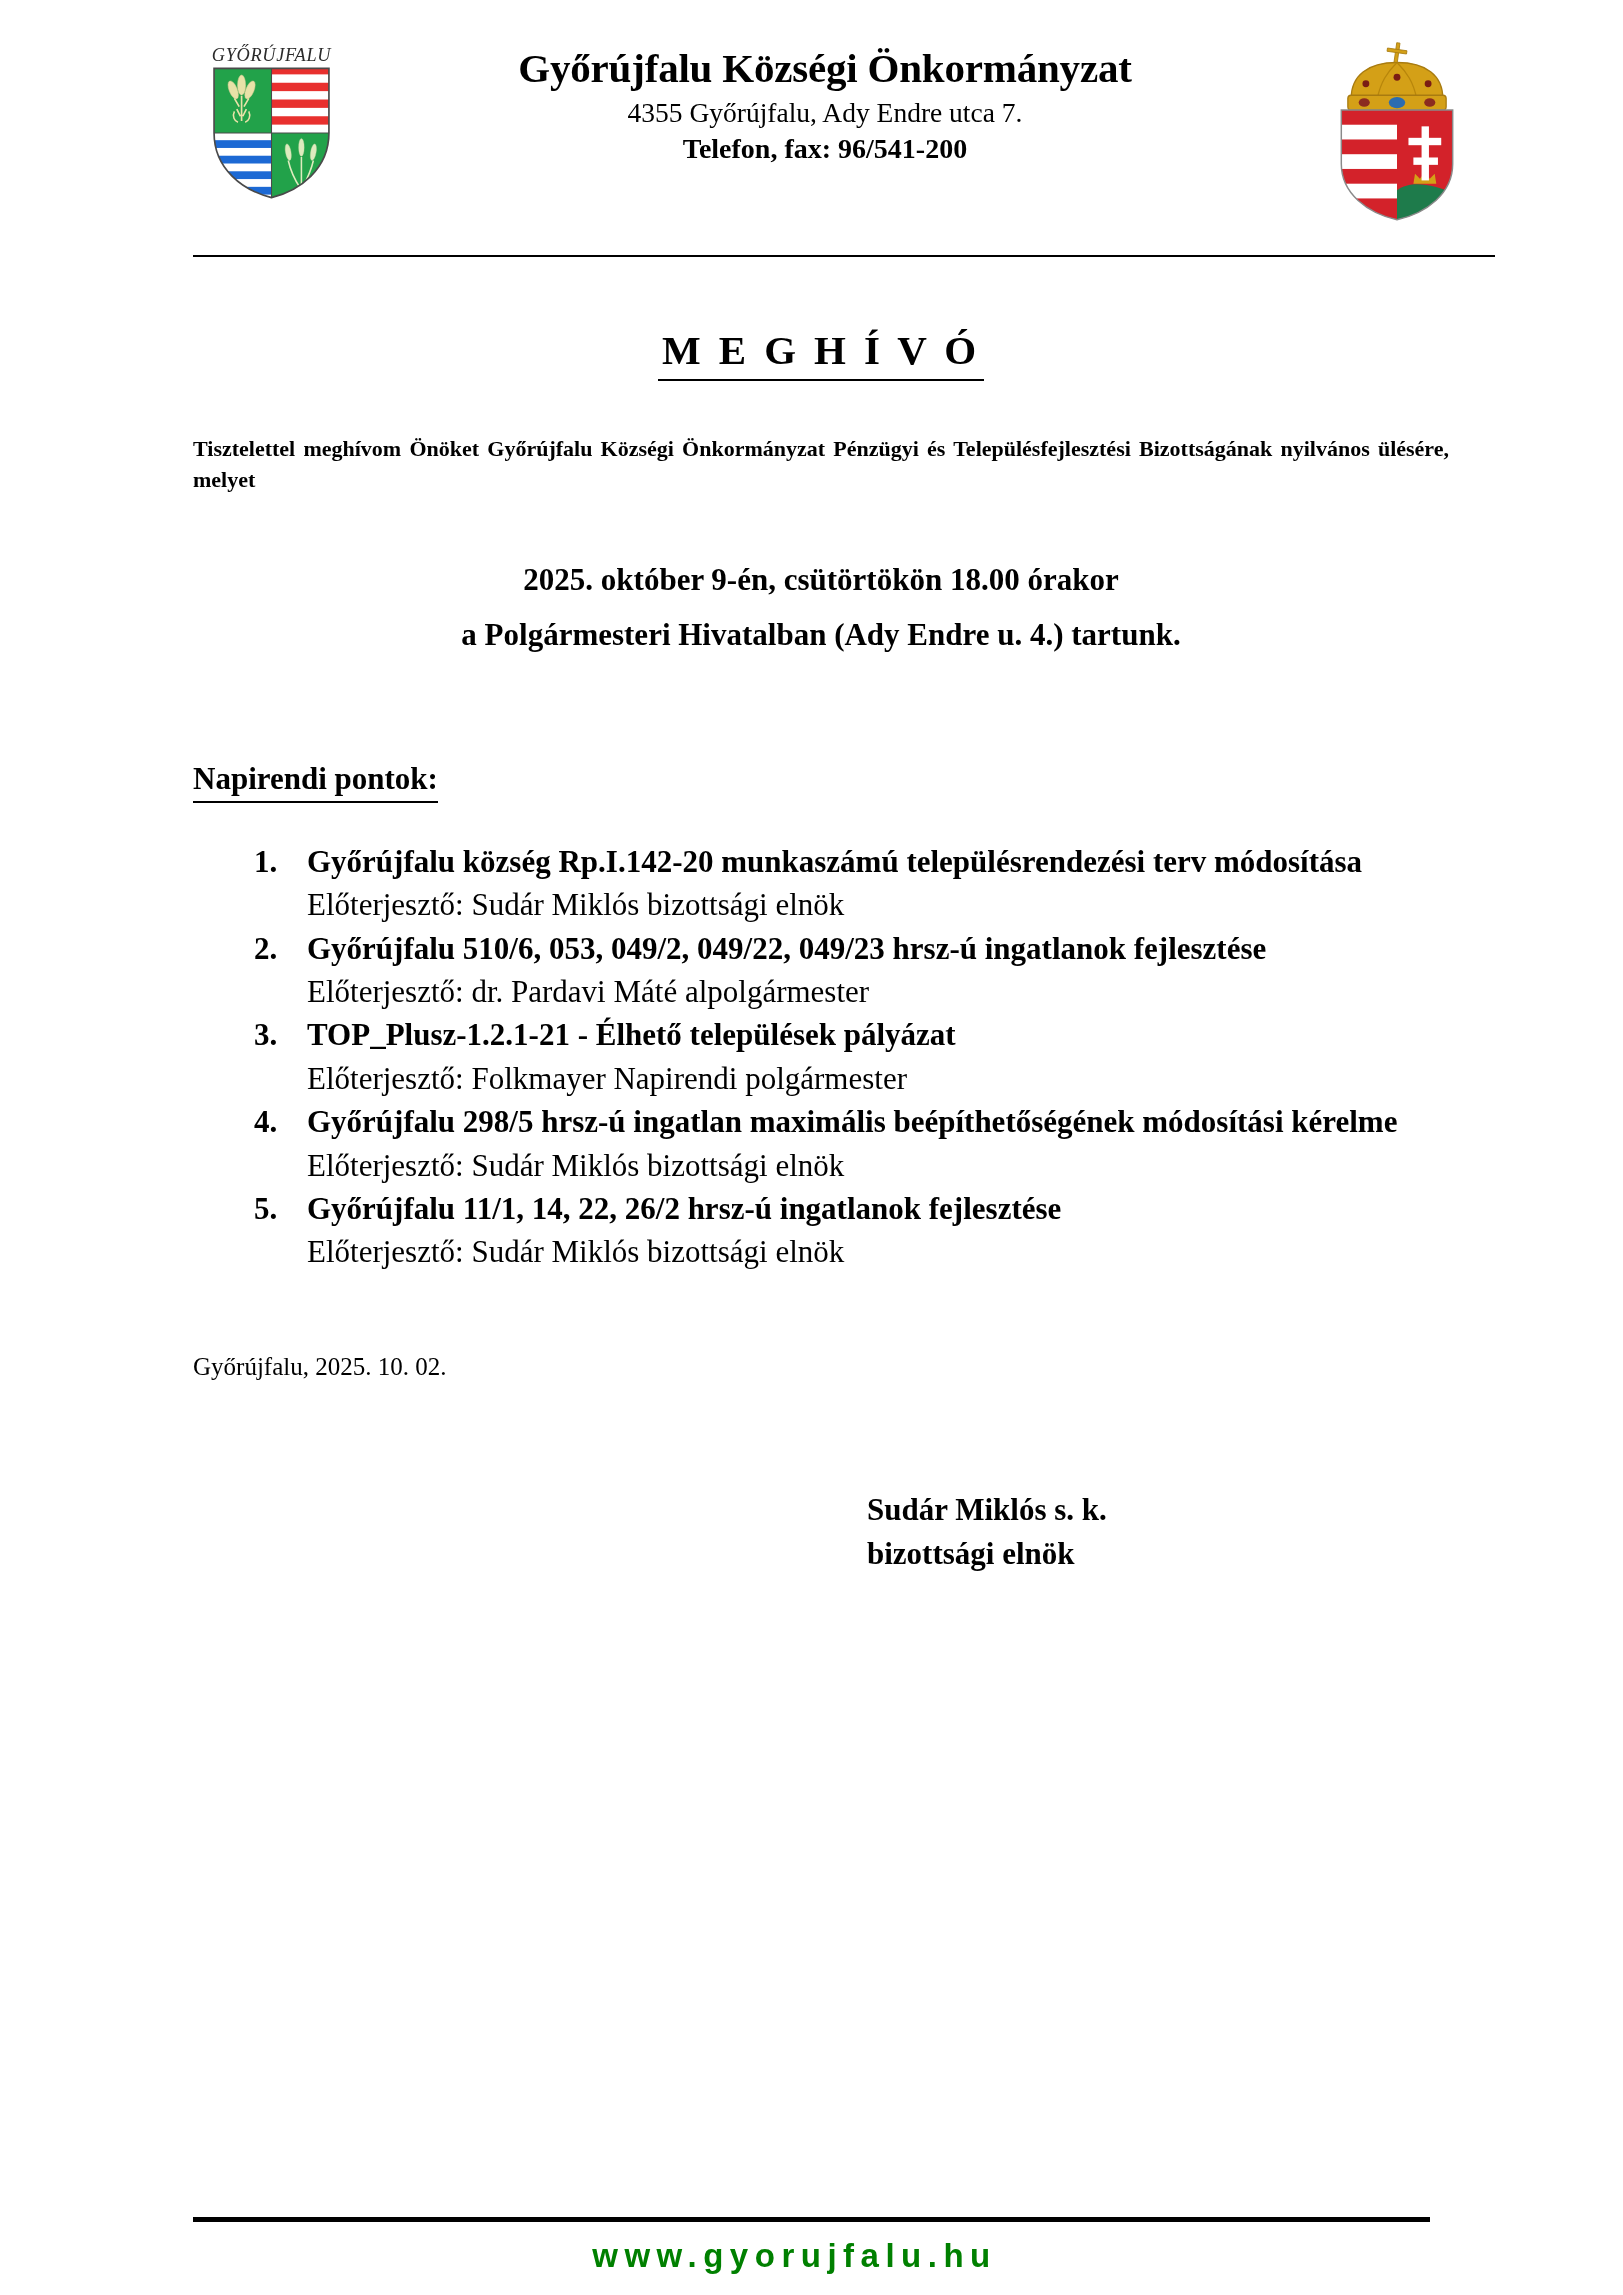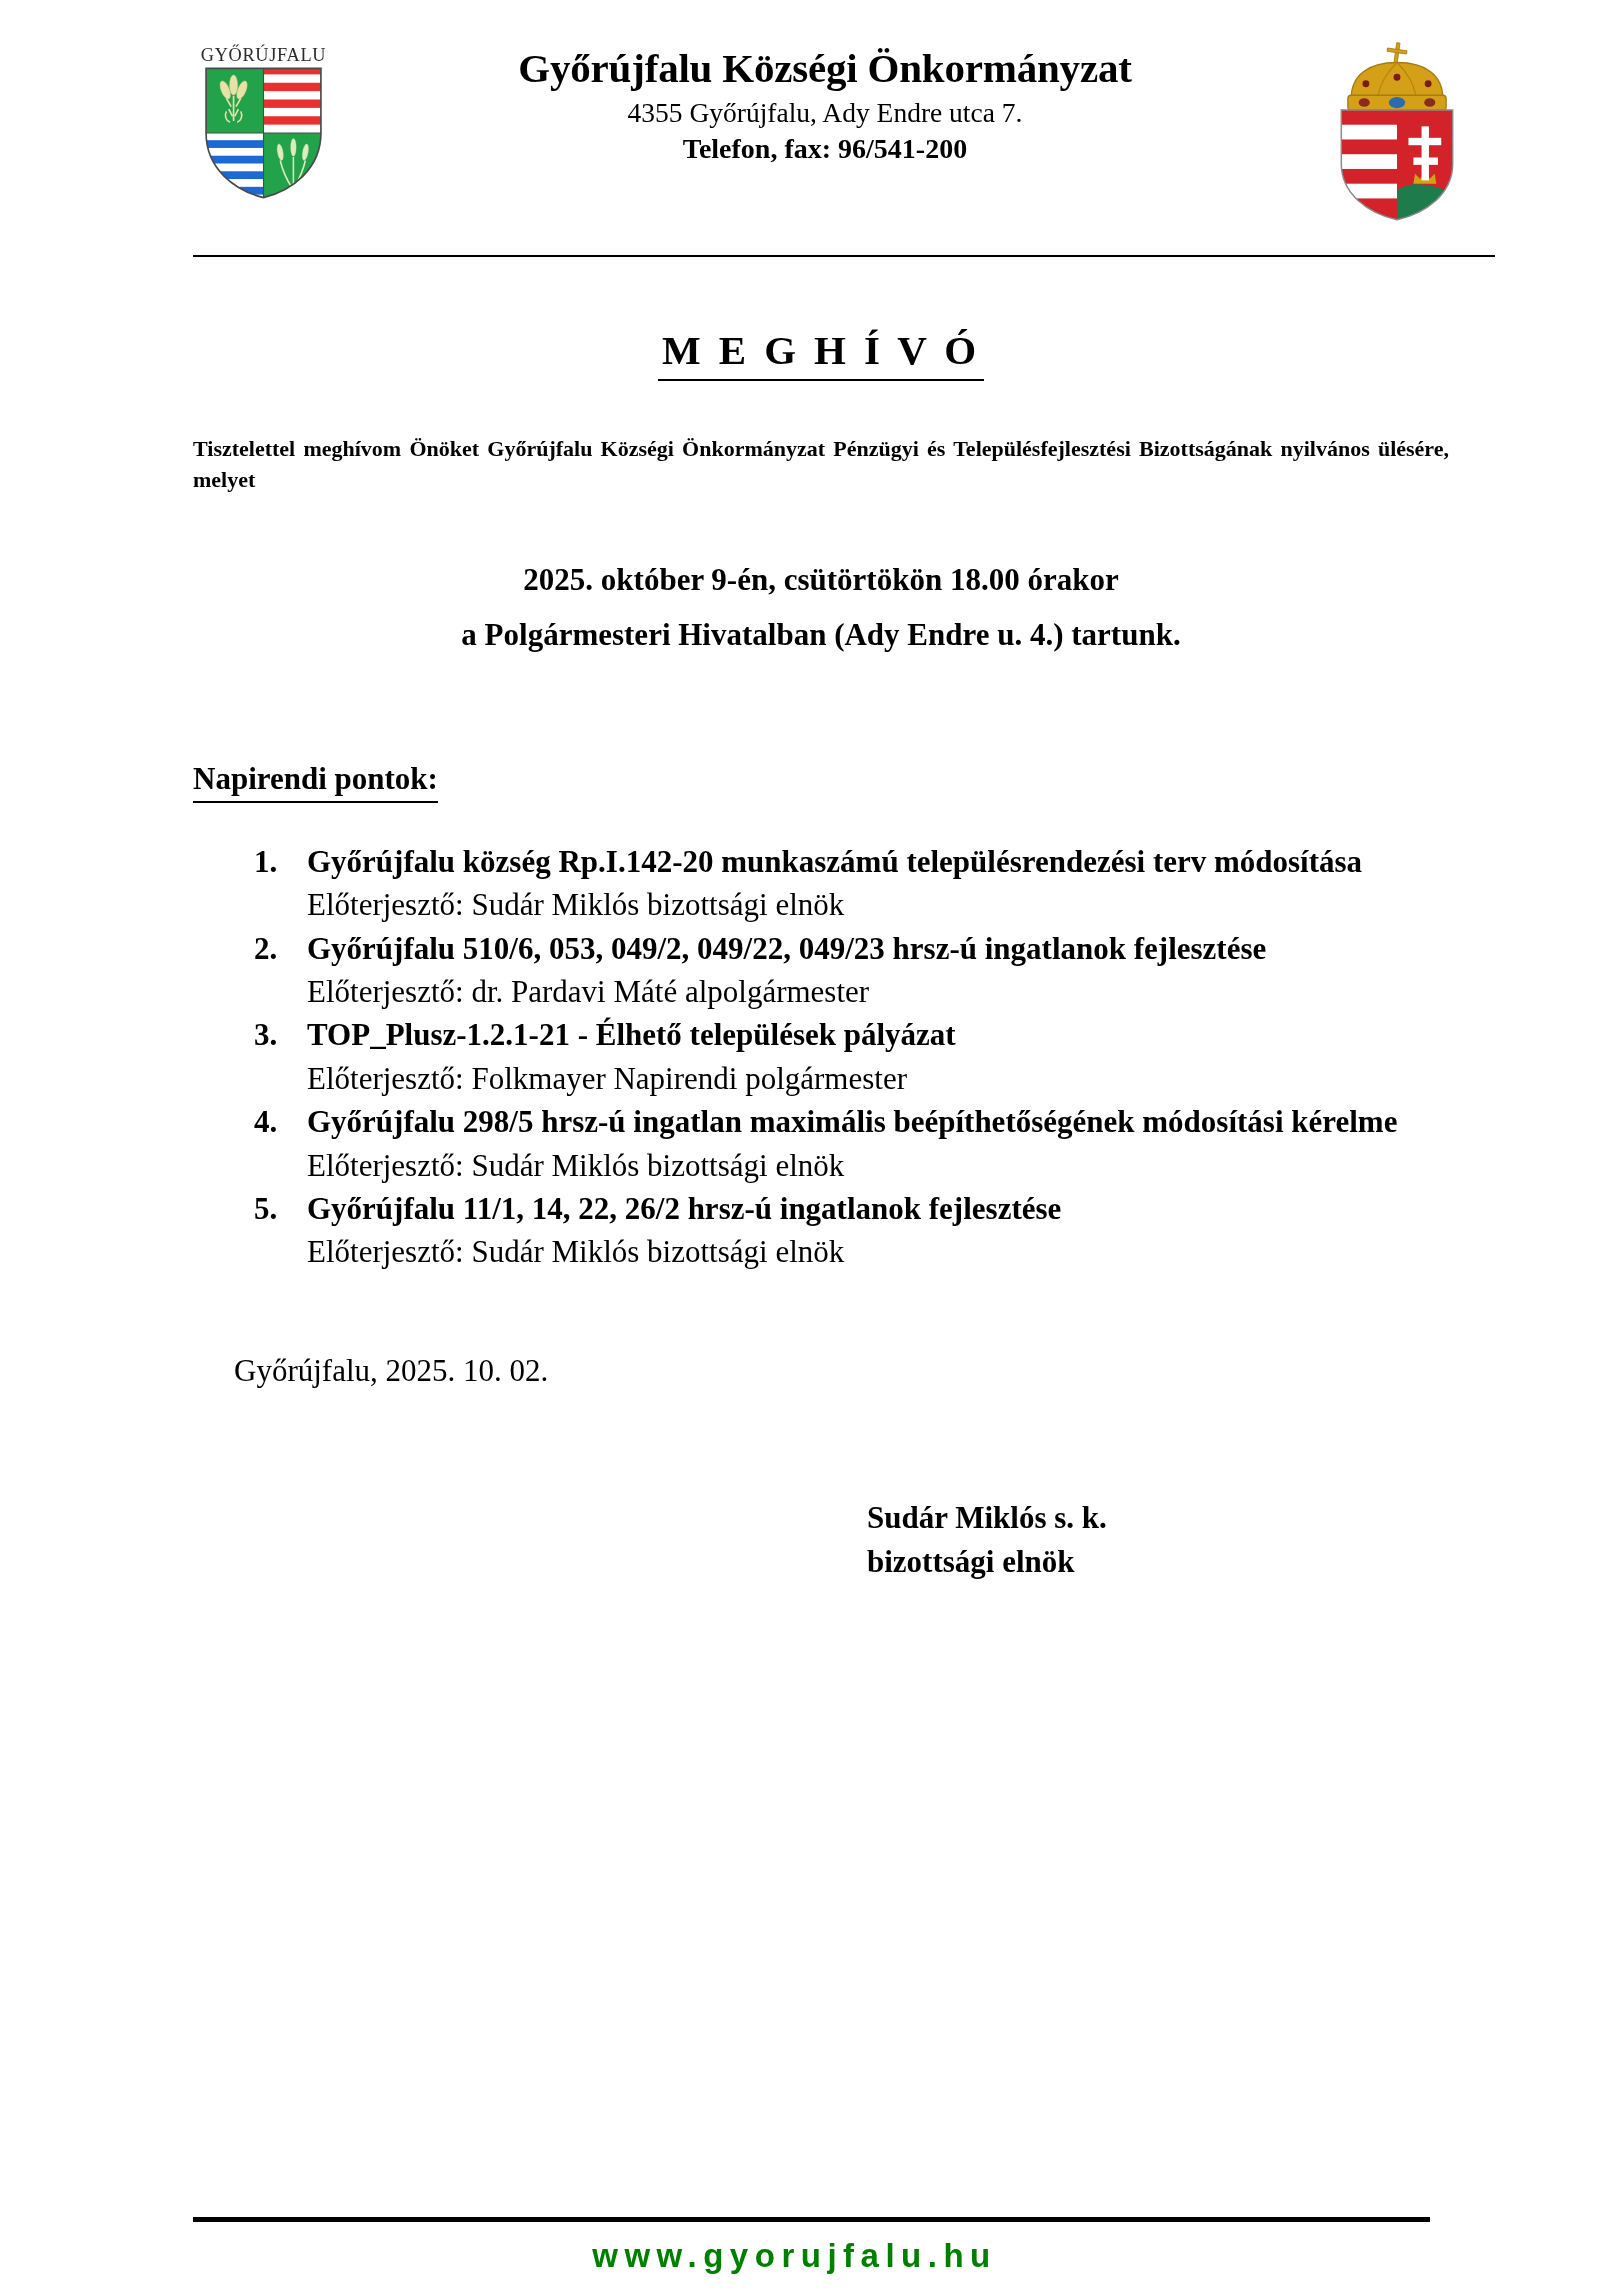--- a/index.html
+++ b/index.html
@@ -28,24 +28,25 @@
   .header {
     position: absolute;
     left: 193px;
     top: 26px;
     width: 1302px;
     height: 196px;
   }
 
   .crest-left {
     position: absolute;
-    left: 0px;
+    left: 8px;
     top: 19.6px;
     width: 141px;
     height: 164px;
+    font-style: italic;
   }
   .crest-left .crest-caption {
     font-family: "Liberation Serif", serif;
     font-size: 18.3px;
     letter-spacing: 0.7px;
     text-align: center;
     color: #2b2b2b;
     line-height: 1;
     margin-bottom: 2.6px;
   }
@@ -171,24 +172,23 @@
   }
   .item-title.nojust { text-align: left; }
   .presenter {
     font-weight: normal;
     line-height: 1.40;
     text-align: left;
   }
 
   .place-date {
     margin-top: 77px;
-    font-size: 31px;
+    font-size: 25px;
     font-weight: normal;
     line-height: 1.3;
-    margin-left: 41px;
   }
 
   .signature {
     margin-top: 105px;
     padding-left: 674px;
     font-size: 31px;
     font-weight: bold;
     line-height: 1.42;
   }
 

